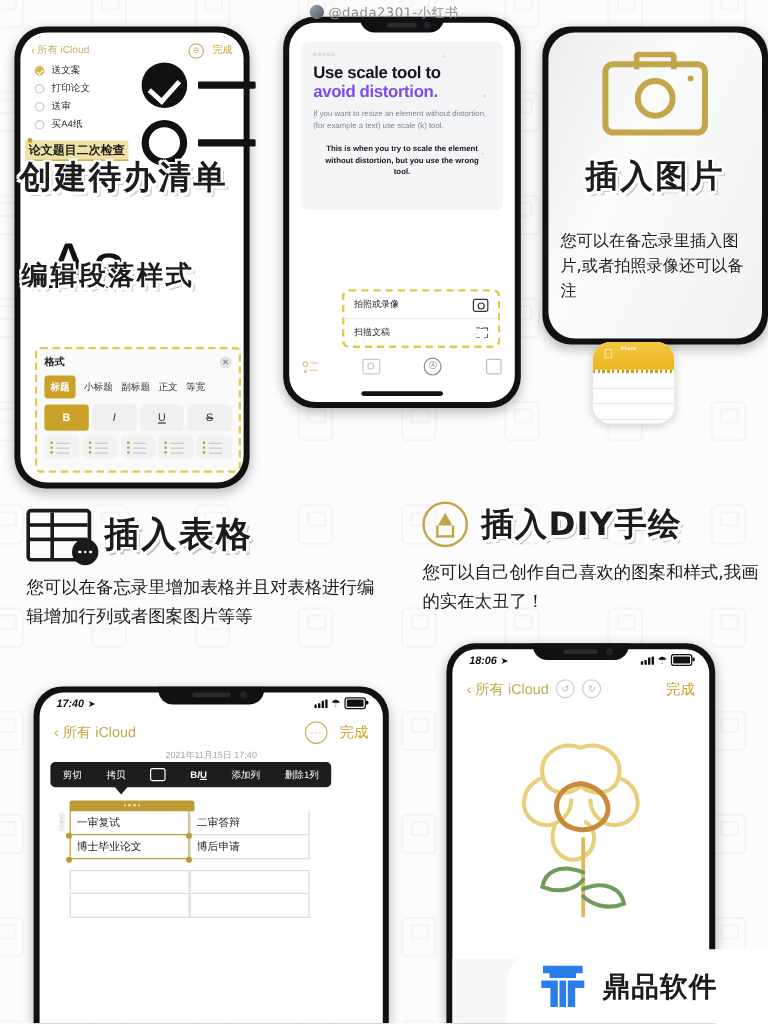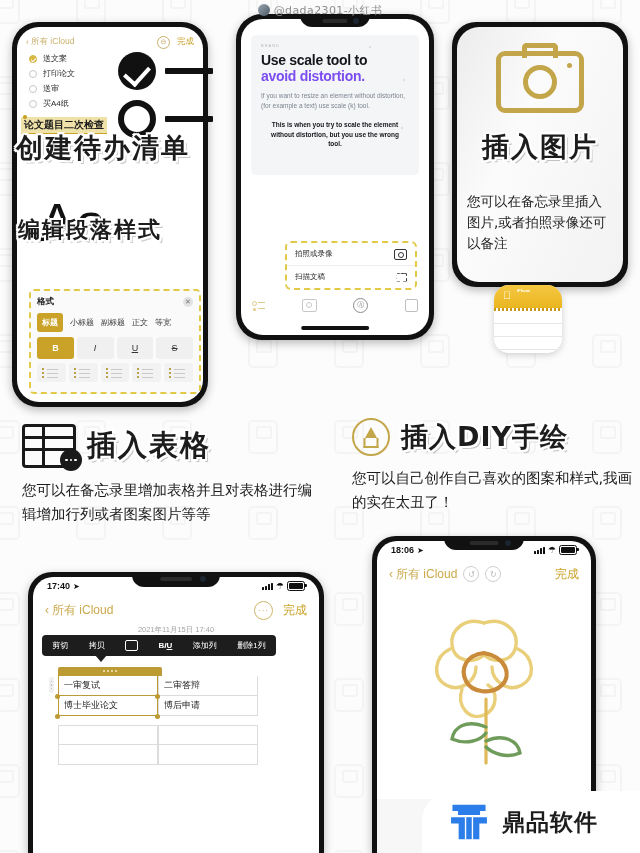--- a/index.html
+++ b/index.html
@@ -221,21 +221,21 @@
   }
   .tb-ico{width:13px;height:11px;position:relative;opacity:.55;}
   .tb-check:before{content:"";position:absolute;left:0;top:1px;width:3px;height:3px;border:1px solid #c9a227;border-radius:50%;box-shadow:0 6px 0 -1px #c9a227;}
   .tb-check:after{content:"";position:absolute;left:6px;top:2px;width:7px;height:1px;background:#c9a227;box-shadow:0 6px 0 #c9a227;}
   .tb-cam{border:1.2px solid #9b9b9b;border-radius:2px;}
   .tb-cam:after{content:"";position:absolute;left:3.5px;top:2.5px;width:4px;height:4px;border:1.2px solid #9b9b9b;border-radius:50%;}
   .tb-mark{width:13px;height:13px;border:1.2px solid #8a8a8a;border-radius:50%;display:flex;align-items:center;justify-content:center;font-size:7px;color:#8a8a8a;}
   .tb-edit{border:1.2px solid #8a8a8a;border-radius:2px;width:11px;height:11px;}
 
   
-  #phone-photo{left:452px;top:22px;width:176px;height:265px;border-radius:24px;}
+  #phone-photo{left:452px;top:22px;width:176px;height:265px;border-radius:24px;padding-left:12px;}
   #phone-photo .screen{
     background:linear-gradient(115deg,#ececec 0%,#fbfbfb 38%,#f2f2f2 100%);
     padding:10px 10px 0;box-sizing:border-box;
   }
   .cam-icon{
     position:relative;margin:14px auto 0;width:78px;height:52px;
     border:5px solid #c4a64a;border-radius:9px;
   }
   .cam-icon:before{
     content:"";position:absolute;left:50%;transform:translateX(-50%);top:-13px;
@@ -287,21 +287,21 @@
     font-family:"DejaVu Sans",sans-serif;
   }
 
   
   #phone-table{left:28px;top:572px;width:296px;height:281px;border-radius:24px 24px 0 0;}
   #phone-table .screen{inset:5px 5px 0 5px;border-radius:20px 20px 0 0;background:#fff;}
   #phone-table .notch{width:88px;height:15px;}
   .status{
     position:absolute;left:0;top:2px;width:100%;height:14px;
     display:flex;align-items:center;justify-content:space-between;padding:0 14px;box-sizing:border-box;
-    font-size:9px;font-weight:bold;color:#111;z-index:7;
+    font-size:9px;font-weight:bold;color:#111;z-index:7;font-style:italic;
   }
   .status .left{display:flex;align-items:center;gap:3px;}
   .status .loc{font-size:8px;transform:rotate(0deg);}
   .status .right{display:flex;align-items:center;gap:3px;}
   .sig{display:flex;align-items:flex-end;gap:1px;height:7px;}
   .sig i{width:2px;background:#111;display:block;border-radius:.5px;}
   .sig i:nth-child(1){height:2.5px;}
   .sig i:nth-child(2){height:4px;}
   .sig i:nth-child(3){height:5.5px;}
   .sig i:nth-child(4){height:7px;}

